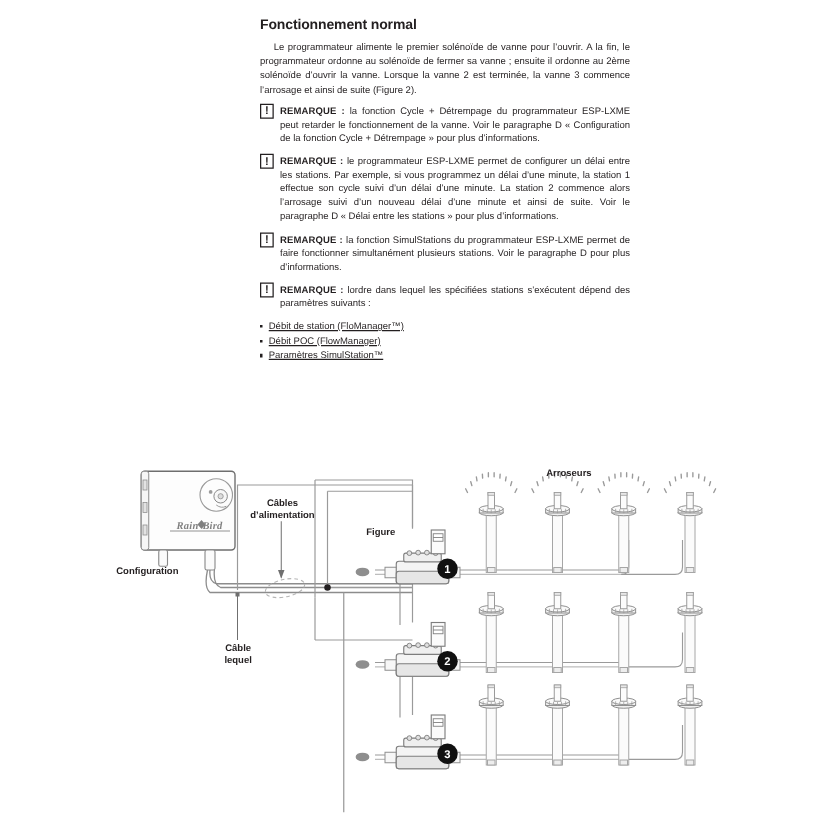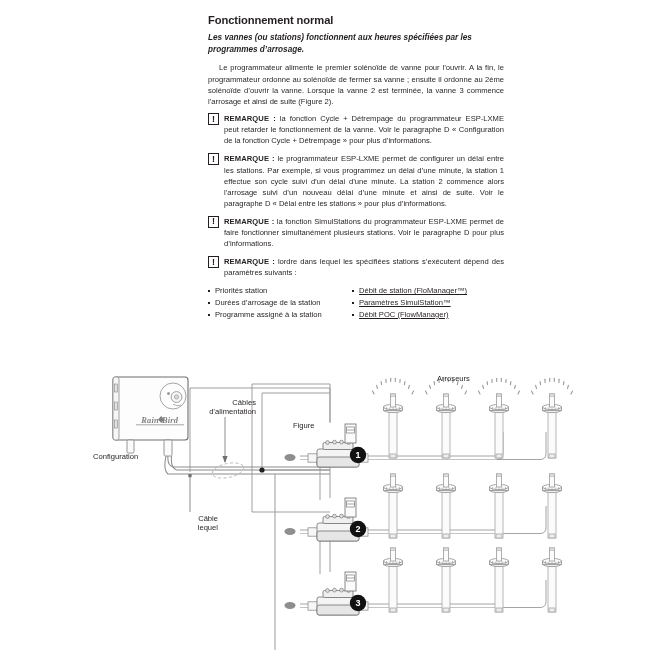--- a/index.html
+++ b/index.html
@@ -97,38 +97,37 @@
     left:0;top:5px;
     width:2.2px;height:2.2px;
     background:#231f20;
   }
 
   
   .diagram{position:absolute;left:0;top:360px;width:650px;height:290px;}
   .diag-label{
     position:absolute;
     font-size:7.6px;
-    font-weight:normal;
+    font-weight:bold;
     color:#231f20;
     line-height:1.25;
     white-space:nowrap;
   }
-  .diag-label.ctr{text-align:right;}
+  .diag-label.ctr{text-align:center;}
   svg.dg{position:absolute;left:0;top:0;}
 </style>
 </head>
 <body>
 
 <div class="page">
 
   <div class="textcol">
 
     <h1 class="section-title">Fonctionnement normal</h1>
 
-    <div class="lede">Les vannes (ou stations) fonctionnent aux heures spécifiées par les programmes d’arrosage.</div>
 
     <p class="body">Le programmateur alimente le premier solénoïde de vanne pour l’ouvrir. A la fin, le programmateur ordonne au solénoïde de fermer sa vanne ; ensuite il ordonne au 2ème solénoïde d’ouvrir la vanne. Lorsque la vanne 2 est terminée, la vanne 3 commence l’arrosage et ainsi de suite (Figure 2).</p>
 
     <div class="note">
       <div class="note-icon">
           <span class="bang">!</span>
         </div>
       <div class="note-body"><span class="kw">REMARQUE :</span><span> la fonction Cycle + Détrempage du programmateur ESP-LXME peut retarder le fonctionnement de la vanne. Voir le paragraphe D « Configuration de la fonction Cycle + Détrempage » pour plus d’informations.</span></div>
     </div>
 
@@ -147,29 +146,24 @@
     </div>
 
     <div class="note">
       <div class="note-icon">
           <span class="bang">!</span>
         </div>
       <div class="note-body"><span class="kw">REMARQUE :</span><span> lordre dans lequel les spécifiées stations s’exécutent dépend des paramètres suivants :</span></div>
     </div>
 
     <div class="bul-wrap">
-      <div class="bul-col left">
-        <div class="bul">Priorités station</div>
-        <div class="bul">Durées d’arrosage de la station</div>
-        <div class="bul">Programme assigné à la station</div>
-      </div>
       <div class="bul-col right">
         <div class="bul">Débit de station (FloManager™)</div>
+        <div class="bul">Débit POC (FlowManager)</div>
         <div class="bul">Paramètres SimulStation™</div>
-        <div class="bul">Débit POC (FlowManager)</div>
       </div>
     </div>
 
   </div>
 
   <div class="diagram">
 
     <svg class="dg" width="650" height="290" viewBox="0 0 650 290">
       <defs>
         <g id="sprinkler">

